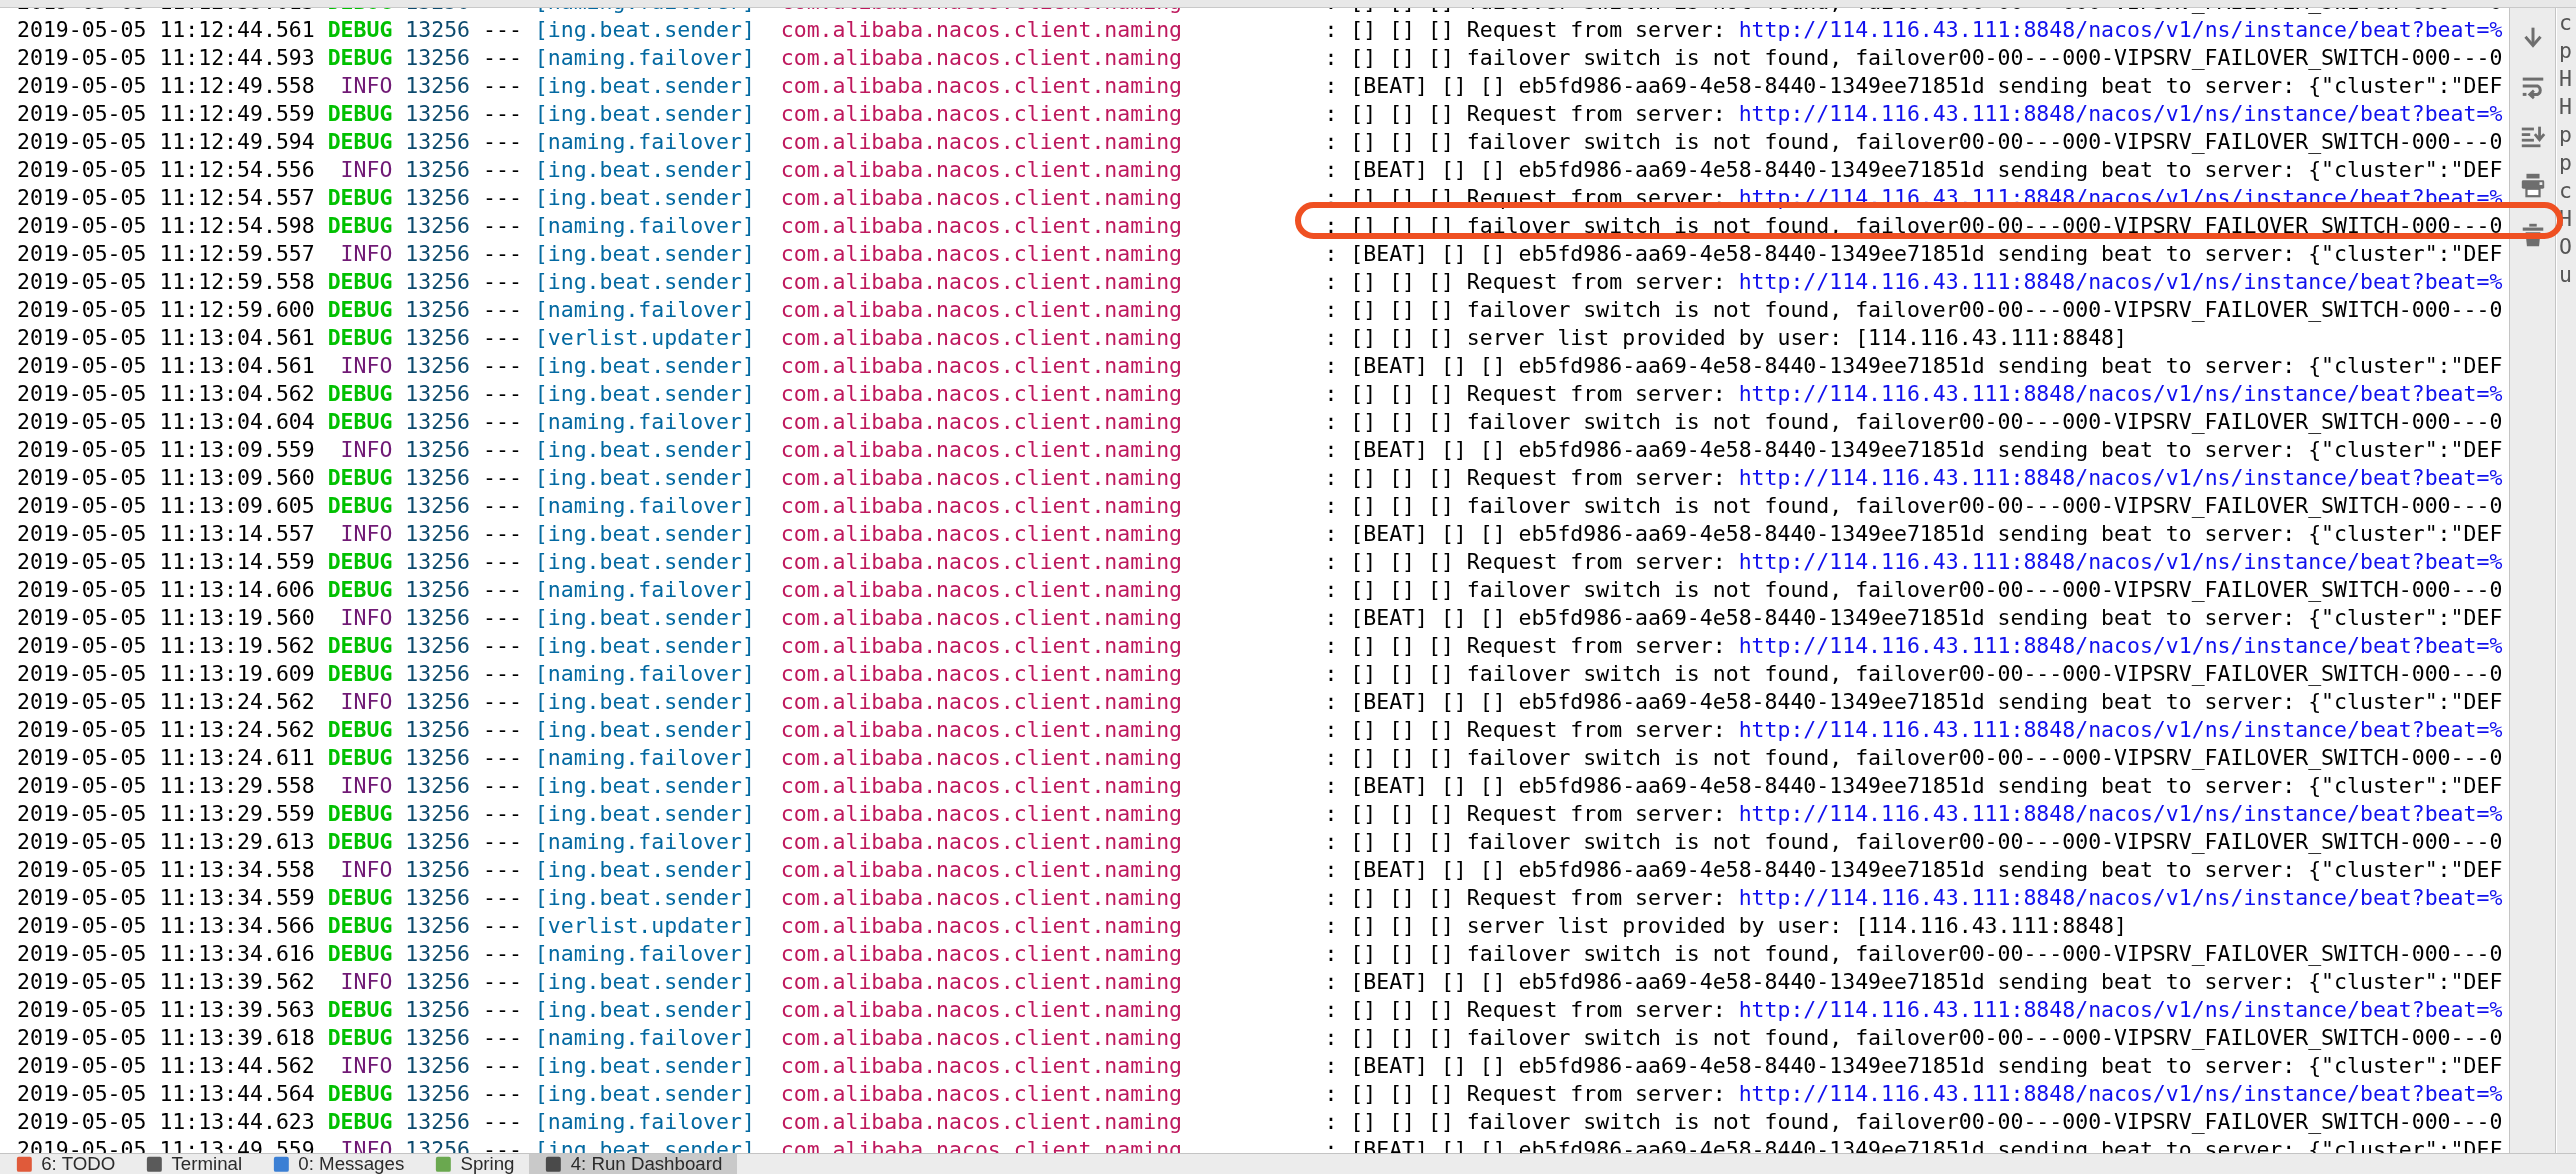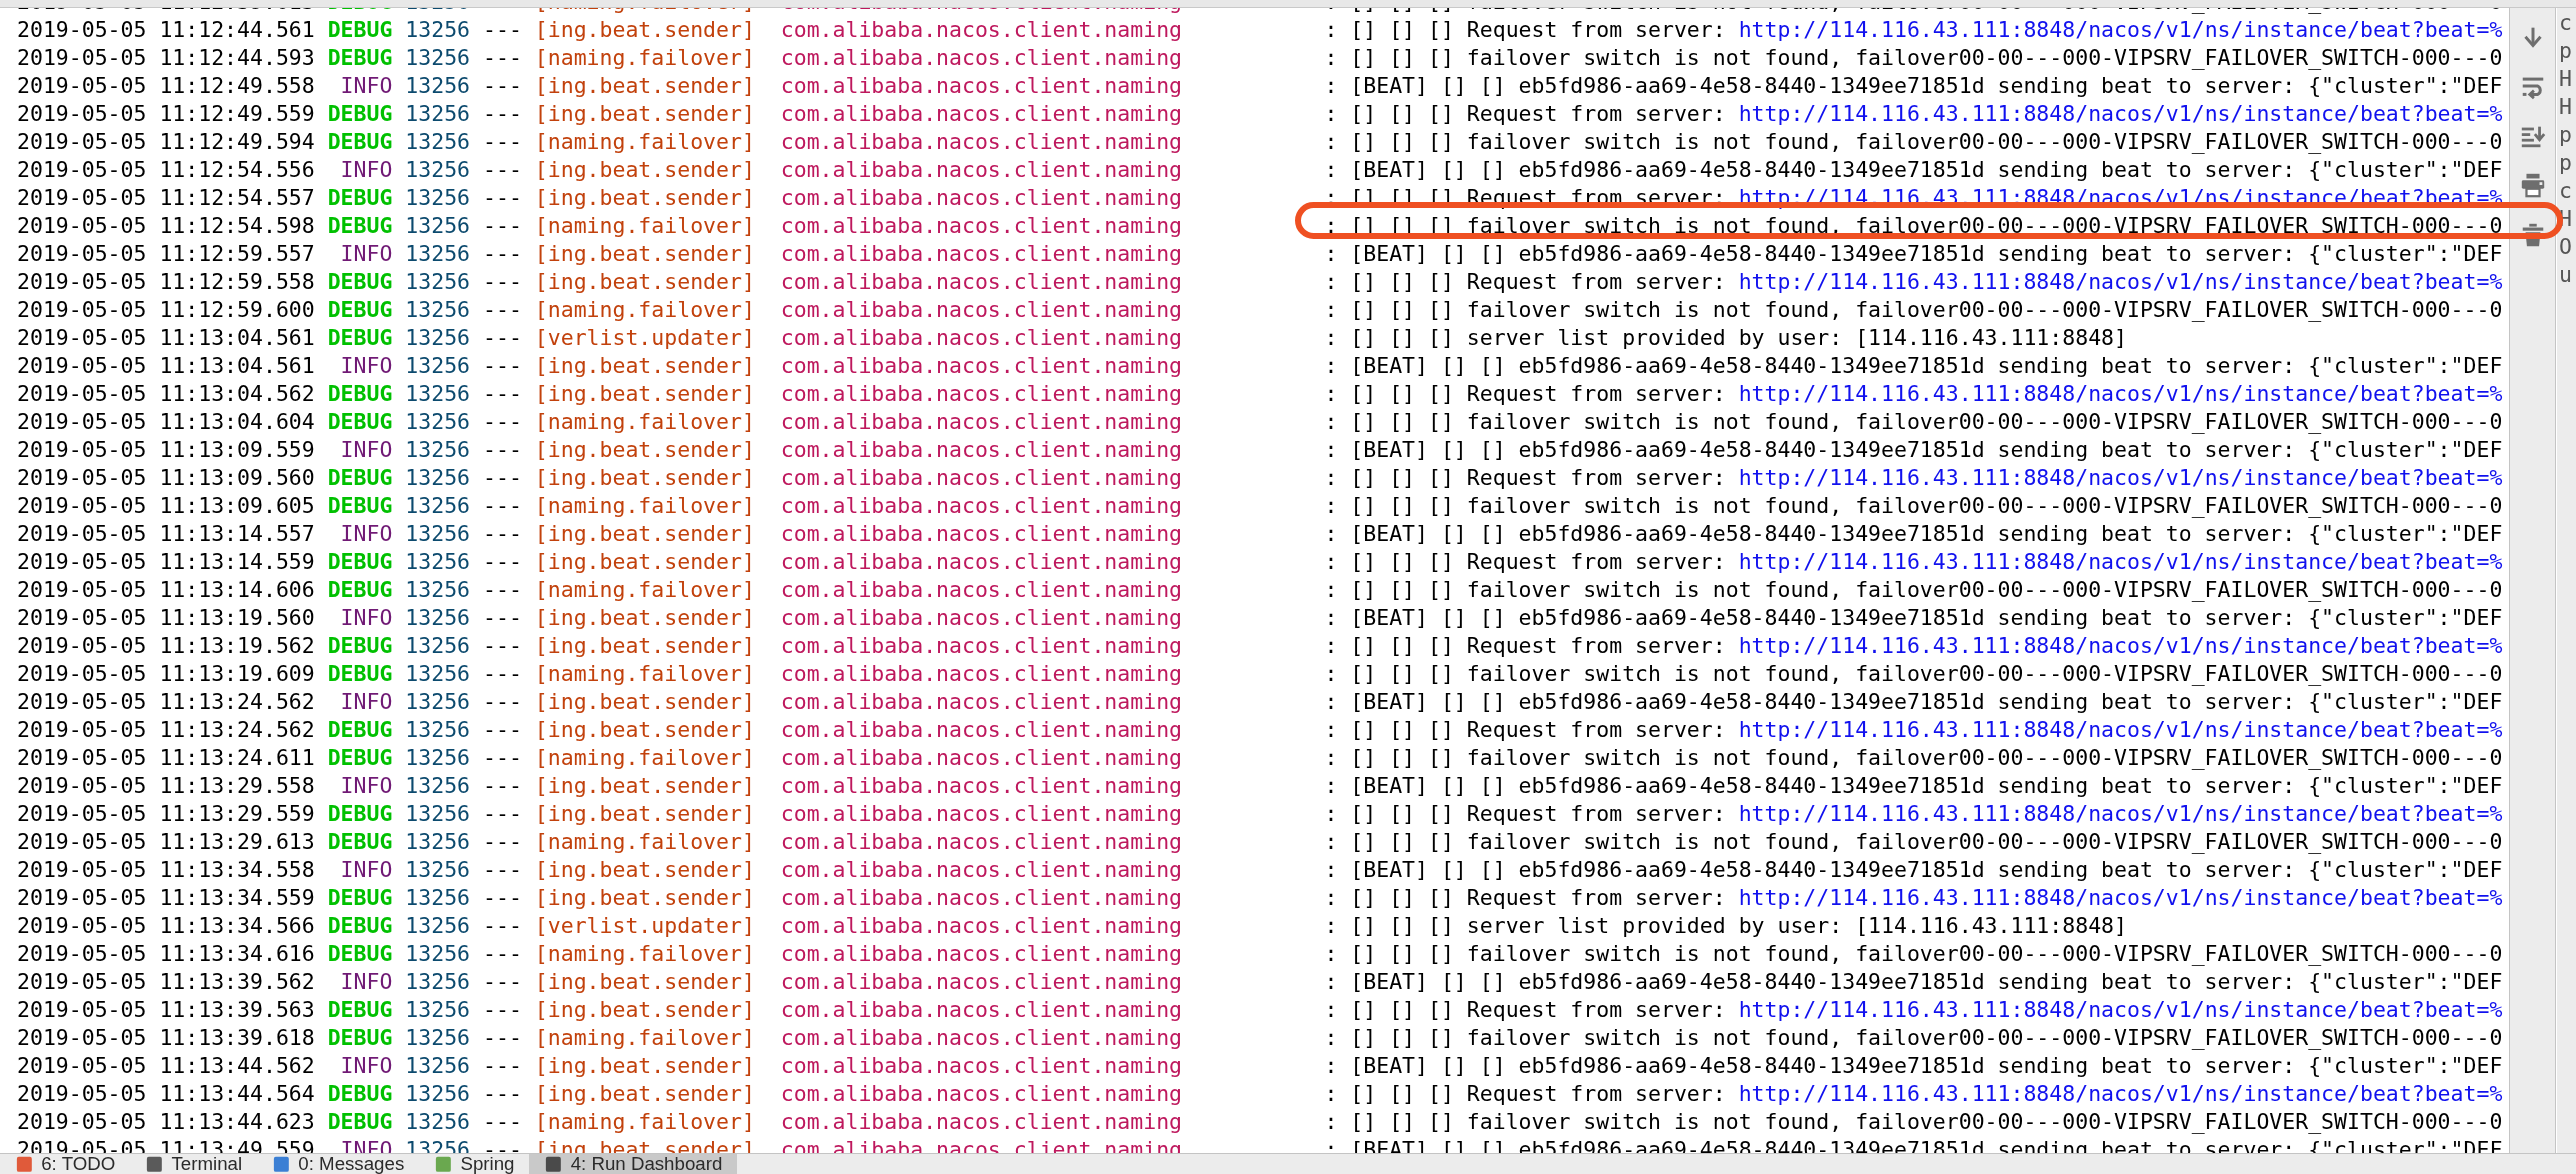--- a/index.html
+++ b/index.html
@@ -54,21 +54,21 @@
     height: 28px;
     line-height: 28px;
     white-space: pre;
   }
 
   .c-plain   { color: #000000; }
   .c-debug   { color: #00c000; font-weight: bold; }
   .c-info    { color: #701a75; }
   .c-pid     { color: #0c4a6e; }
   .c-dash    { color: #000000; }
-  .c-thread  { color: #c2410c; }
+  .c-thread  { color: #0369a1; }
   .c-logger  { color: #be185d; }
   .c-link    { color: #1111ee; }
 
   
   #right-toolbar {
     position: absolute;
     left: 2509px; top: 7.5px;
     width: 47px;
     height: 1145px;
     background: #ececec;

